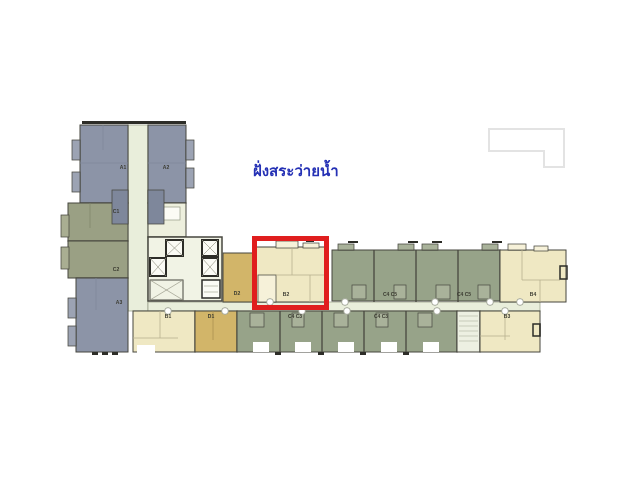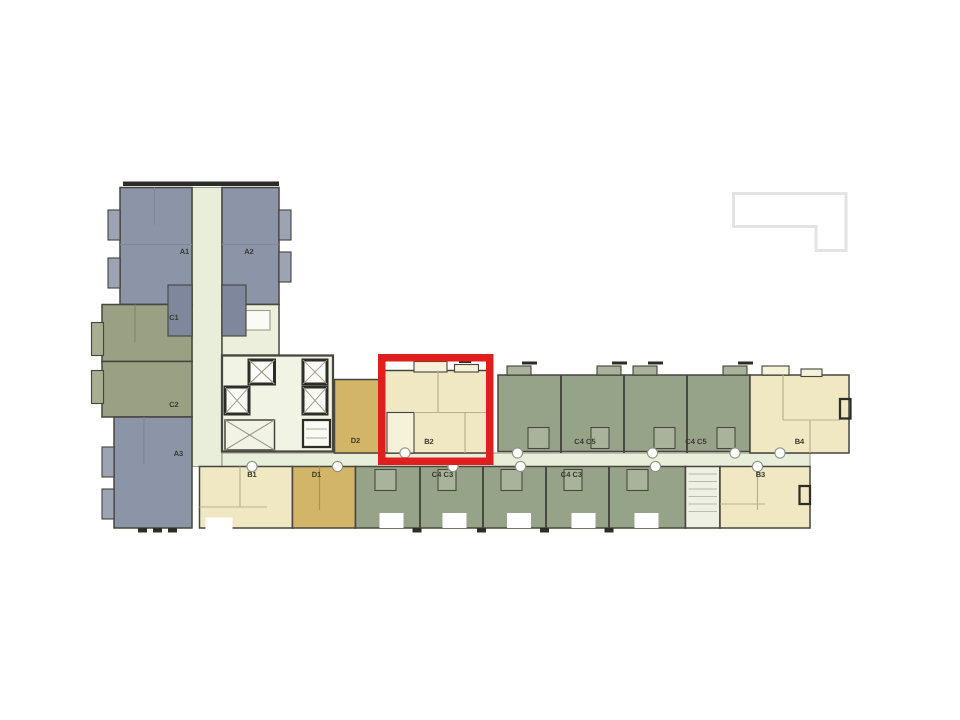--- a/index.html
+++ b/index.html
@@ -150,14 +150,15 @@
       <text x="286" y="296" text-anchor="middle" font-size="5" font-weight="bold" fill="#3a3a30" font-family="&quot;Liberation Sans&quot;,sans-serif">B2</text>
       <text x="168" y="318" text-anchor="middle" font-size="5" font-weight="bold" fill="#3a3a30" font-family="&quot;Liberation Sans&quot;,sans-serif">B1</text>
       <text x="211" y="318" text-anchor="middle" font-size="5" font-weight="bold" fill="#3a3a30" font-family="&quot;Liberation Sans&quot;,sans-serif">D1</text>
       <text x="507" y="318" text-anchor="middle" font-size="5" font-weight="bold" fill="#3a3a30" font-family="&quot;Liberation Sans&quot;,sans-serif">B3</text>
       <text x="533" y="296" text-anchor="middle" font-size="5" font-weight="bold" fill="#3a3a30" font-family="&quot;Liberation Sans&quot;,sans-serif">B4</text>
       <text x="390" y="296" text-anchor="middle" font-size="5" font-weight="bold" fill="#3a3a30" font-family="&quot;Liberation Sans&quot;,sans-serif">C4 C5</text>
       <text x="464" y="296" text-anchor="middle" font-size="5" font-weight="bold" fill="#3a3a30" font-family="&quot;Liberation Sans&quot;,sans-serif">C4 C5</text>
       <text x="295" y="318" text-anchor="middle" font-size="5" font-weight="bold" fill="#3a3a30" font-family="&quot;Liberation Sans&quot;,sans-serif">C4 C3</text>
       <text x="381" y="318" text-anchor="middle" font-size="5" font-weight="bold" fill="#3a3a30" font-family="&quot;Liberation Sans&quot;,sans-serif">C4 C3</text>
     </svg>
+  <div id="pool-label" style="color: rgb(37, 49, 181);">ฝั่งสระว่ายน้ำ</div>
   <div id="hl-box" style="border-color: rgb(224, 30, 30);"></div>
 </div>
 
 </body></html>

